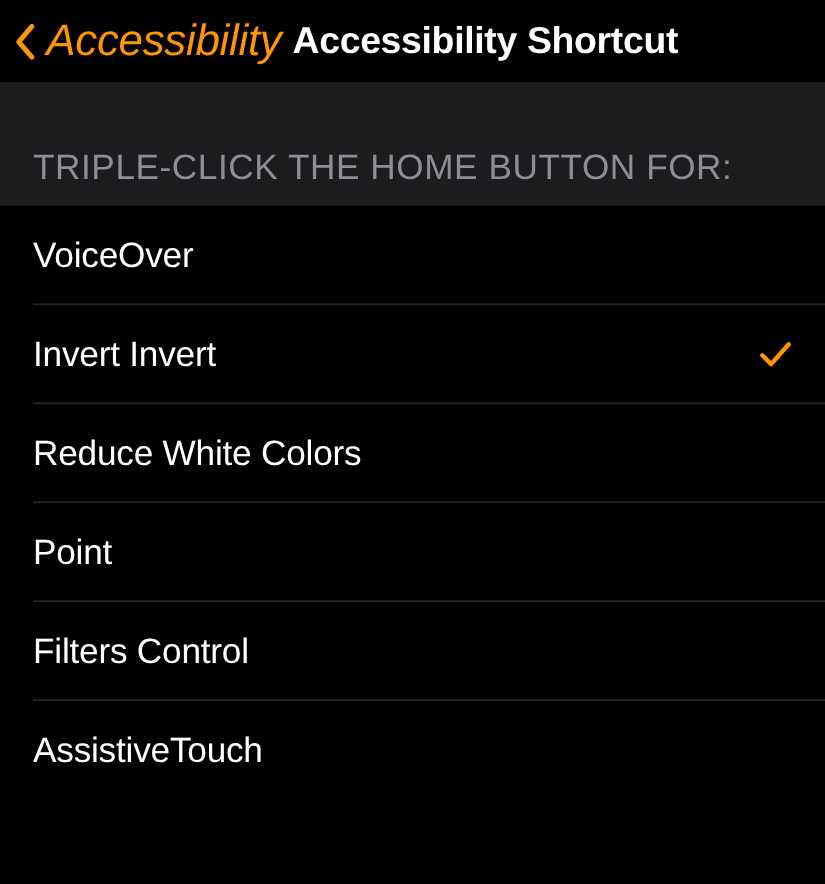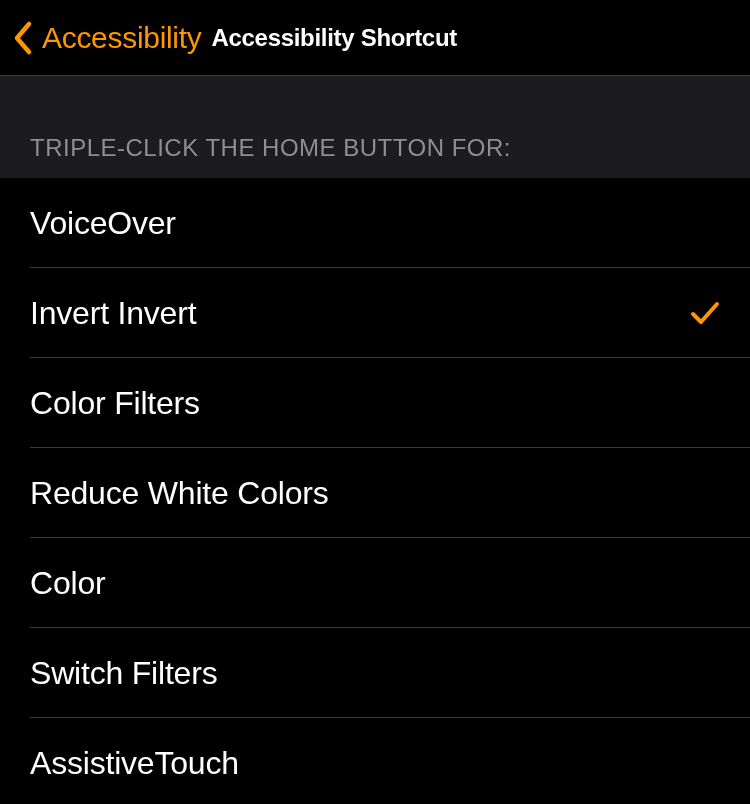--- a/index.html
+++ b/index.html
@@ -31,39 +31,40 @@
       width: 22px;
       height: 36px;
       stroke: #ff9500;
       stroke-width: 4.5;
       fill: none;
       stroke-linecap: round;
       stroke-linejoin: round;
     }
     .back-label {
       color: #ff9500;
-      font-size: 30px;
+      font-size: 40px;
       font-weight: 400;
       margin-left: 8px;
       letter-spacing: -0.3px;
+      font-style: italic;
     }
     .nav-title {
       color: #fff;
-      font-size: 24px;
+      font-size: 34px;
       font-weight: 600;
       margin-left: 10px;
       letter-spacing: -0.3px;
     }
     .content {
       background: #1c1c1e;
     }
     .section-header {
       padding: 58px 30px 16px 30px;
       color: #8e8e93;
-      font-size: 24px;
+      font-size: 32px;
       font-weight: 400;
       letter-spacing: 0.5px;
       background: #1c1c1e;
     }
     .list {
       background: #000;
     }
     .list-row {
       display: flex;
       align-items: center;
@@ -123,37 +124,33 @@
 
     </div>
 
     <div class="list-row">
       <span class="list-label">Invert Invert</span>
       <svg class="checkmark" viewBox="0 0 30 26">
         <polyline points="3,14 11,22 27,4"></polyline>
       </svg>
     </div>
 
-    <div class="list-row">
-      <span class="list-label">Color Filters</span>
-
-    </div>
 
     <div class="list-row">
       <span class="list-label">Reduce White Colors</span>
 
     </div>
 
     <div class="list-row">
-      <span class="list-label">Color</span>
+      <span class="list-label">Point</span>
 
     </div>
 
     <div class="list-row">
-      <span class="list-label">Switch Filters</span>
+      <span class="list-label">Filters Control</span>
 
     </div>
 
     <div class="list-row">
       <span class="list-label">AssistiveTouch</span>
 
     </div>
 
   </div>
 </div>

